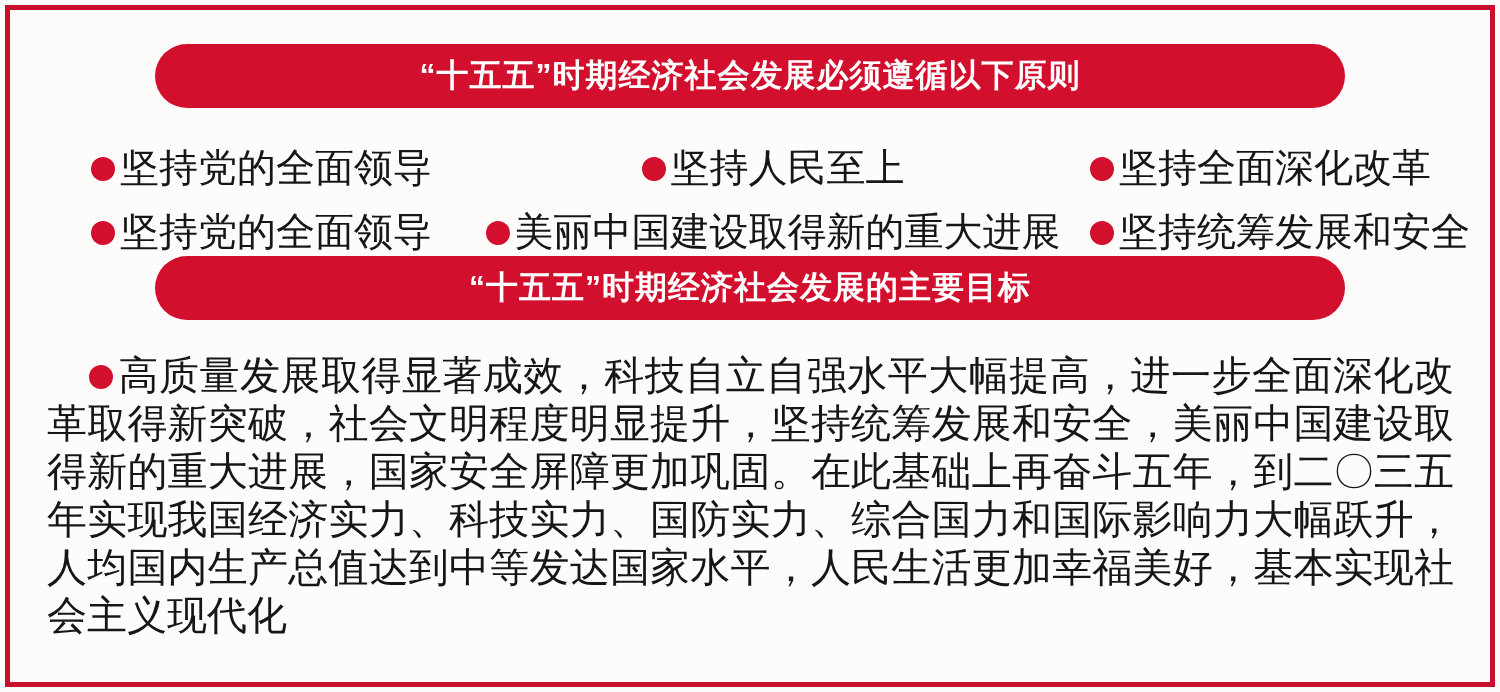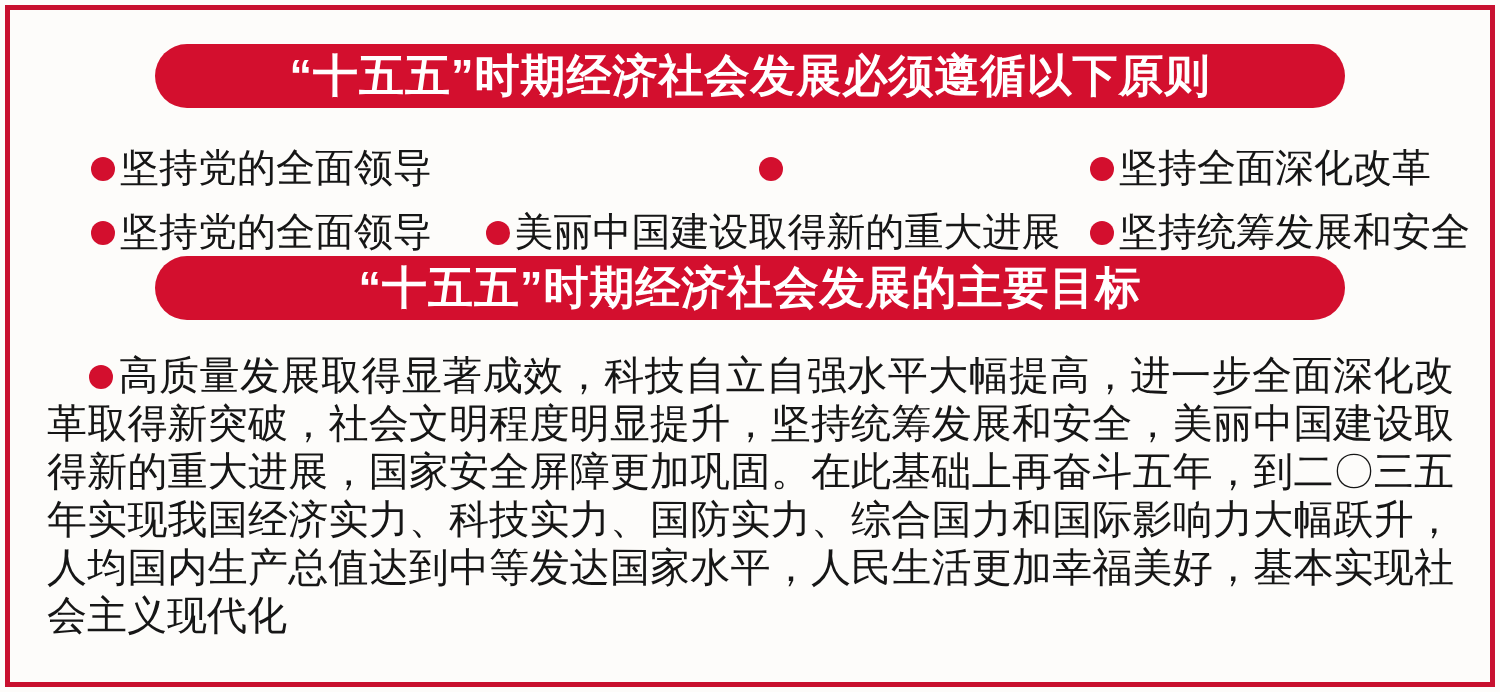--- a/index.html
+++ b/index.html
@@ -24,21 +24,21 @@
   }
   .band{
     width:1190px;height:64px;
     margin:0 auto;
     background:var(--accent);
     border-radius:32px;
     display:flex;align-items:center;justify-content:center;
     color:#ffffff;
     font-family:"Liberation Sans","DejaVu Sans",sans-serif;
     font-weight:bold;
-    font-size:45px;
+    font-size:32px;
     letter-spacing:1px;
     white-space:nowrap;
   }
   .principles{
     display:grid;
     grid-template-columns:365px 1fr 380px;
     row-gap:16px;
     margin:36px 20px 0 81px;
   }
   .principle{
@@ -72,21 +72,21 @@
 
   <div class="band">
     <span>“十五五”时期经济社会发展必须遵循以下原则</span>
   </div>
 
   <div class="principles">
     <div class="principle">
       <span class="dot"></span><span>坚持党的全面领导</span>
     </div>
     <div class="principle center">
-      <span class="dot"></span>
+      <span class="dot"></span><span>坚持人民至上</span>
     </div>
     <div class="principle">
       <span class="dot"></span><span>坚持全面深化改革</span>
     </div>
     <div class="principle">
       <span class="dot"></span><span>坚持党的全面领导</span>
     </div>
     <div class="principle center">
       <span class="dot"></span><span>美丽中国建设取得新的重大进展</span>
     </div>

